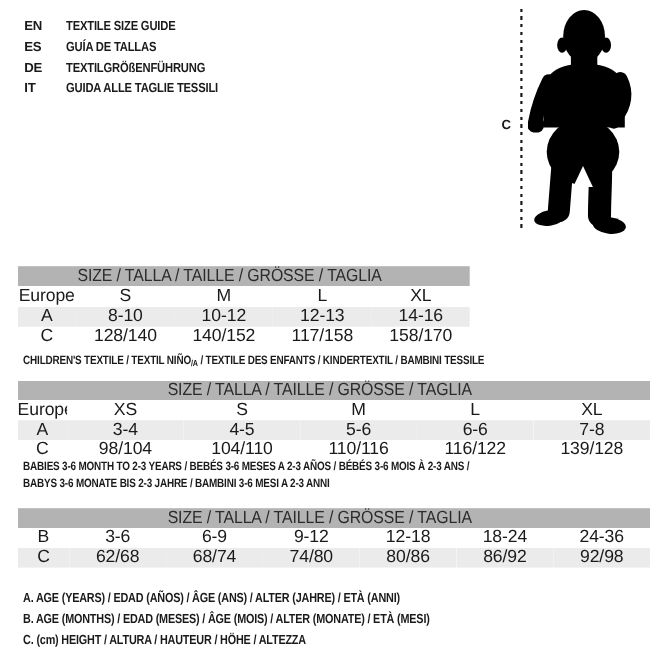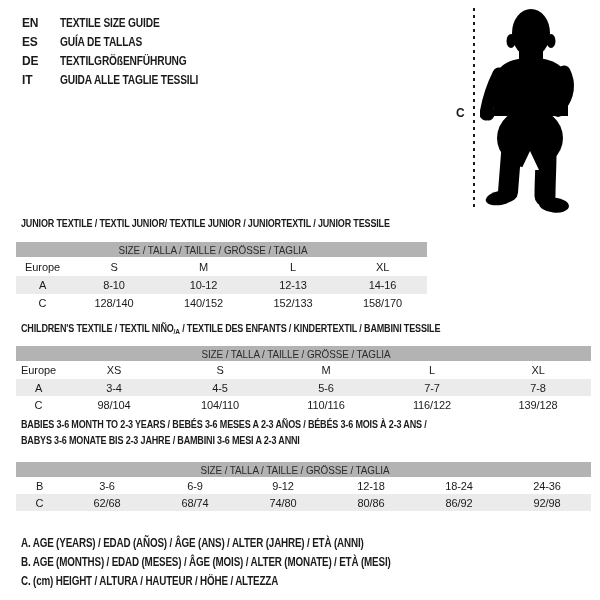--- a/index.html
+++ b/index.html
@@ -18,21 +18,21 @@
 
   
   .dash-line{position:absolute;left:473px;top:8px;width:2px;height:200px;
     background:repeating-linear-gradient(to bottom,#1a1a1a 0 3px,transparent 3px 7px);}
   .height-marker{position:absolute;left:456px;top:106px;font-size:12px;font-weight:bold;}
   .baby-svg{position:absolute;left:480px;top:4px;width:120px;height:212px;}
 
   
   .sec-title{position:absolute;left:21px;font-size:11px;font-weight:bold;letter-spacing:-0.2px;white-space:nowrap;line-height:14px;}
   .sub{font-size:8px;vertical-align:-2px;}
-  table.size-table{position:absolute;border-collapse:collapse;table-layout:fixed;font-size:11px;letter-spacing:-0.1px;}
+  table.size-table{position:absolute;border-collapse:collapse;table-layout:fixed;font-size:16px;letter-spacing:-0.1px;}
   table.size-table td{padding:0;text-align:center;overflow:hidden;}
   td.hdr{background:var(--table-header-bg,#b3b3b3);height:15px;text-align:left;color:#2b2b2b;}
   td.hdr .cond90{padding-left:6px;}
   td.lbl{text-align:left;padding-left:6px;}
   tr.r-tall td{height:19px;}
   tr.r td{height:18px;}
   tr.r-sm td{height:17px;}
   tr.shaded td{background:var(--row-shaded-bg,#ebebeb);}
 
   
@@ -78,23 +78,20 @@
       <ellipse cx="78" cy="104" rx="7" ry="9"></ellipse>
       <ellipse cx="50" cy="134" rx="33" ry="30"></ellipse>
       <path d="M31,150 C30,164 29,176 28,188" stroke="#000" stroke-width="20" stroke-linecap="round" fill="none"></path>
       <ellipse cx="20" cy="194" rx="14.5" ry="7" transform="rotate(-10 20 194)"></ellipse>
       <path d="M66,150 C66,164 65,178 65,192" stroke="#000" stroke-width="21" stroke-linecap="round" fill="none"></path>
       <ellipse cx="74" cy="201" rx="15" ry="7.5" transform="rotate(6 74 201)"></ellipse>
     </g>
     <polygon points="41,166 50,147 59,166" fill="#ffffff"></polygon>
   </svg>
 
-  <div class="sec-title" style="top:216px">
-    <span class="cond">JUNIOR TEXTILE / TEXTIL JUNIOR/ TEXTILE JUNIOR / JUNIORTEXTIL / JUNIOR TESSILE</span>
-  </div>
   <table class="size-table" style="left:16px;top:242px;width:411px">
     <colgroup>
         <col style="width:53px">
         <col style="width:90px">
         <col style="width:89px">
         <col style="width:90px">
         <col style="width:89px">
       </colgroup>
     <tbody>
         <tr>
@@ -111,21 +108,21 @@
       <td class="lbl">A</td>
       <td>8-10</td>
       <td>10-12</td>
       <td>12-13</td>
       <td>14-16</td>
     </tr>
     <tr class="r">
       <td class="lbl">C</td>
       <td>128/140</td>
       <td>140/152</td>
-      <td>152/133</td>
+      <td>117/158</td>
       <td>158/170</td>
     </tr>
   </tbody>
     </table>
 
   <div class="sec-title" style="top:321px">
     <span class="cond"><span>CHILDREN'S TEXTILE / TEXTIL NIÑO</span><span class="sub">/A</span><span> / TEXTILE DES ENFANTS / KINDERTEXTIL / BAMBINI TESSILE</span></span>
   </div>
   <table class="size-table" style="left:16px;top:346px;width:575px">
     <colgroup>
@@ -146,21 +143,21 @@
       <td>S</td>
       <td>M</td>
       <td>L</td>
       <td>XL</td>
     </tr>
     <tr class="r-sm shaded">
       <td class="lbl">A</td>
       <td>3-4</td>
       <td>4-5</td>
       <td>5-6</td>
-      <td>7-7</td>
+      <td>6-6</td>
       <td>7-8</td>
     </tr>
     <tr class="r-sm">
       <td class="lbl">C</td>
       <td>98/104</td>
       <td>104/110</td>
       <td>110/116</td>
       <td>116/122</td>
       <td>139/128</td>
     </tr>

